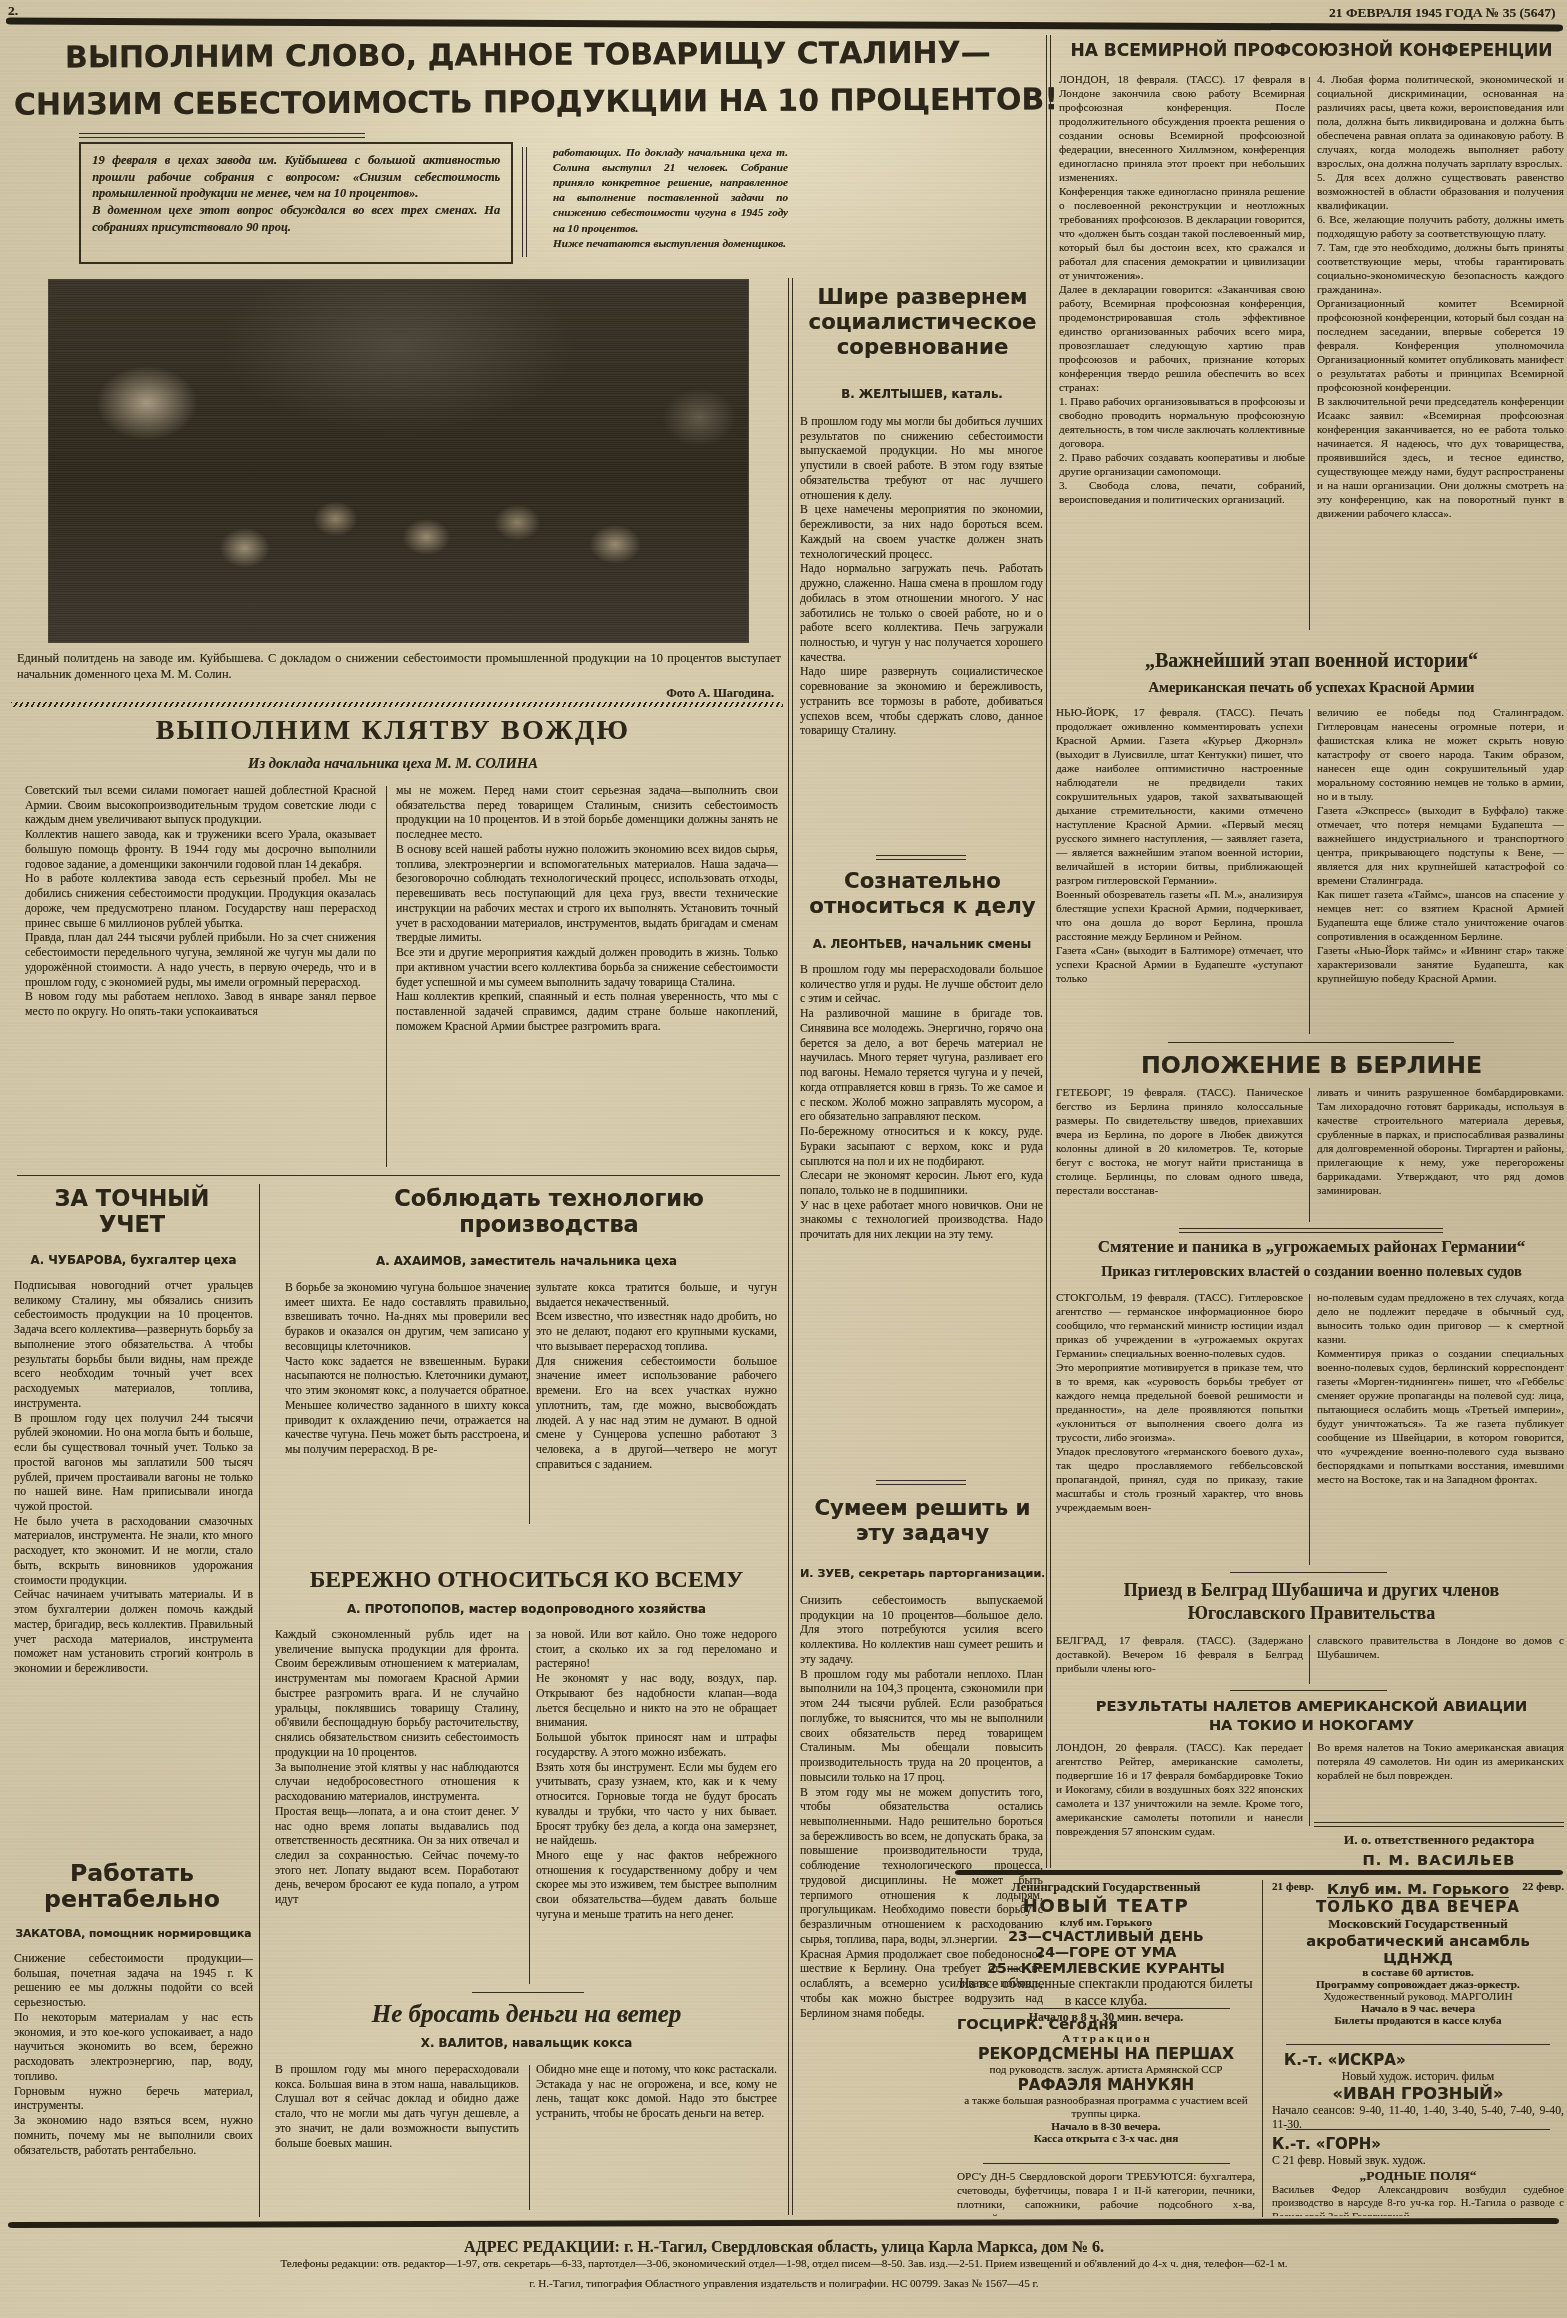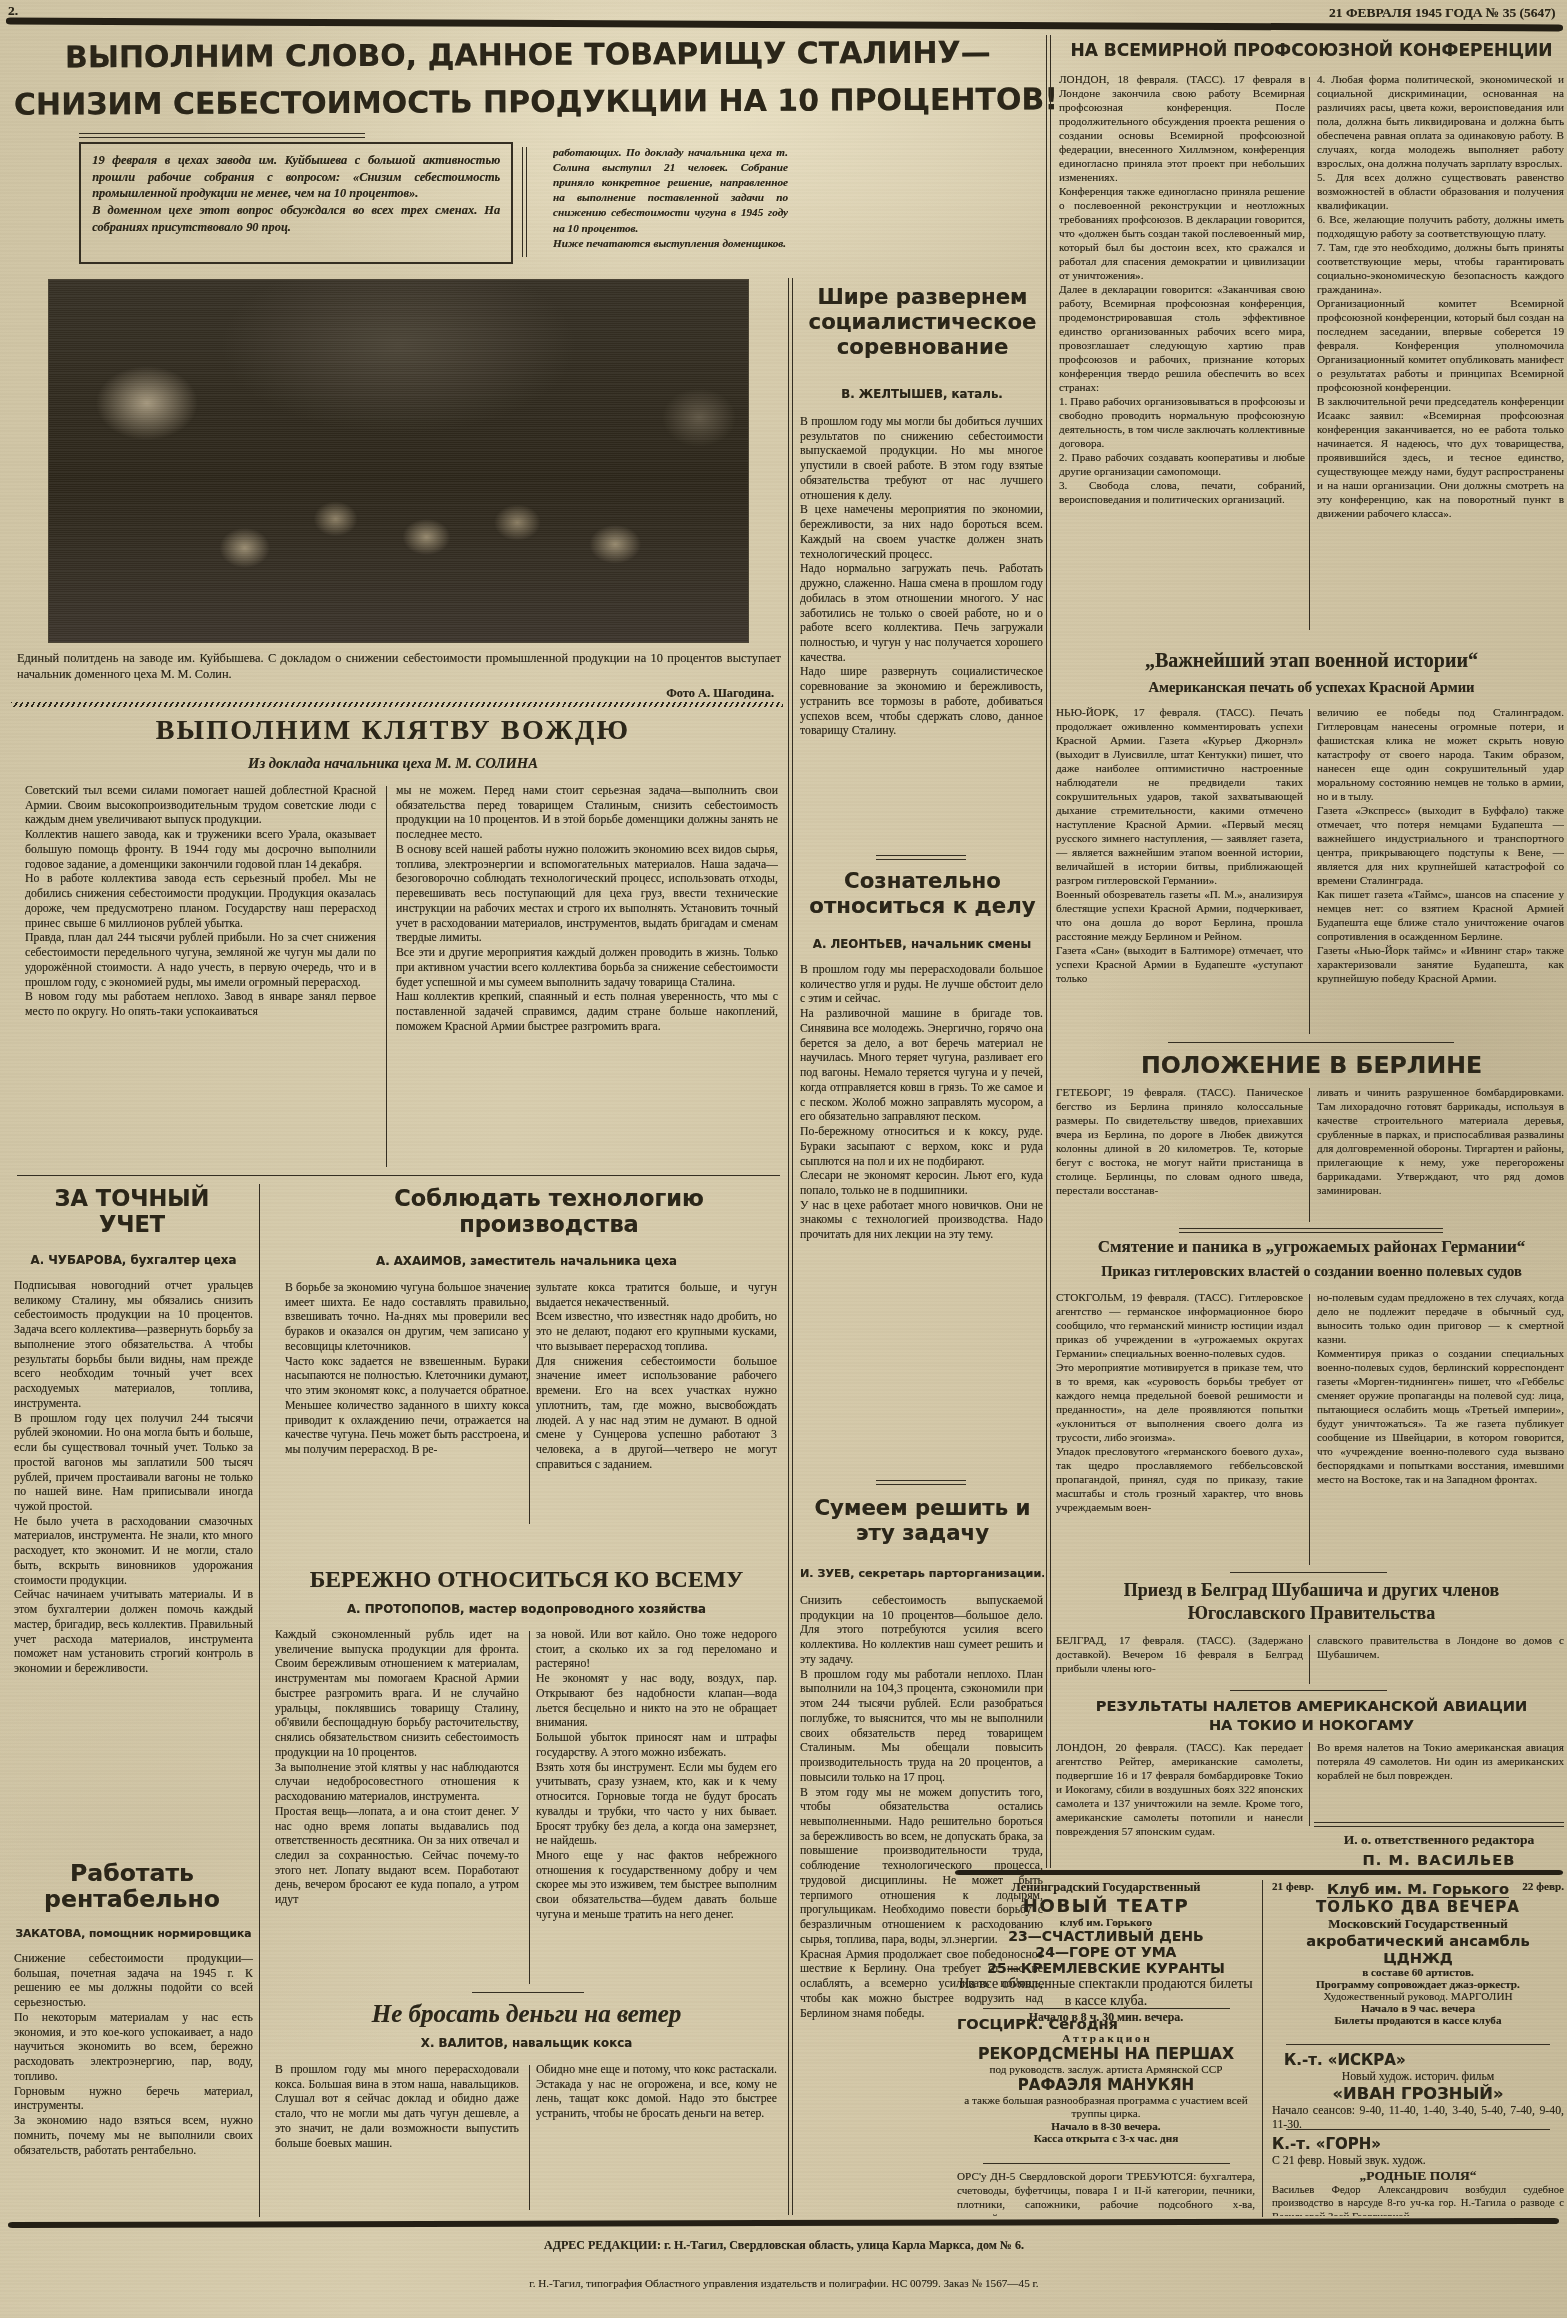--- a/index.html
+++ b/index.html
@@ -271,17 +271,18 @@
 
   <div class="abs" style="left:1272px;top:2135px;width:292px;">
     <div class="hsans" style="font-size:15px;">К.-т. «ГОРН»</div>
     <div style="font-size:11.8px;">С 21 февр. Новый звук. худож.</div>
     <div class="hserif ctr" style="font-size:13.5px;">„РОДНЫЕ ПОЛЯ“</div>
   </div>
 
   <div class="abs body" style="left:1272px;top:2183px;width:292px;height:33px;font-size:10.7px;">Васильев Федор Александрович возбудил судебное производство в нарсуде 8-го уч-ка гор. Н.-Тагила о разводе с Васильевой Зоей Георгиевной.</div>
 
   <div class="abs thick" style="left:8.4px;top:2220px;width:1551px;height:5.6px;transform:rotate(-0.15deg);"></div>
-  <div class="abs hserif ctr" style="left:0;right:0;top:2238px;font-size:12px;">АДРЕС РЕДАКЦИИ: г. Н.-Тагил, Свердловская область, улица Карла Маркса, дом № 6.</div>
+  <div class="abs hserif ctr" style="left:0;right:0;top:2238px;font-size:16px;">АДРЕС РЕДАКЦИИ: г. Н.-Тагил, Свердловская область, улица Карла Маркса, дом № 6.</div>
+  <div class="abs ctr" style="left:34px;top:2257px;width:1500px;font-size:11.2px;">Телефоны редакции: отв. редактор—1-97, отв. секретарь—6-33, партотдел—3-06, экономический отдел—1-98, отдел писем—8-50. Зав. изд.—2-51. Прием извещений и об'явлений до 4-х ч. дня, телефон—62-1 м.</div>
   <div class="abs ctr" style="left:0;right:0;top:2277px;font-size:11.2px;">г. Н.-Тагил, типография Областного управления издательств и полиграфии.  НС 00799.  Заказ № 1567—45 г.</div>
 
 </div>
 
 
 </body></html>

